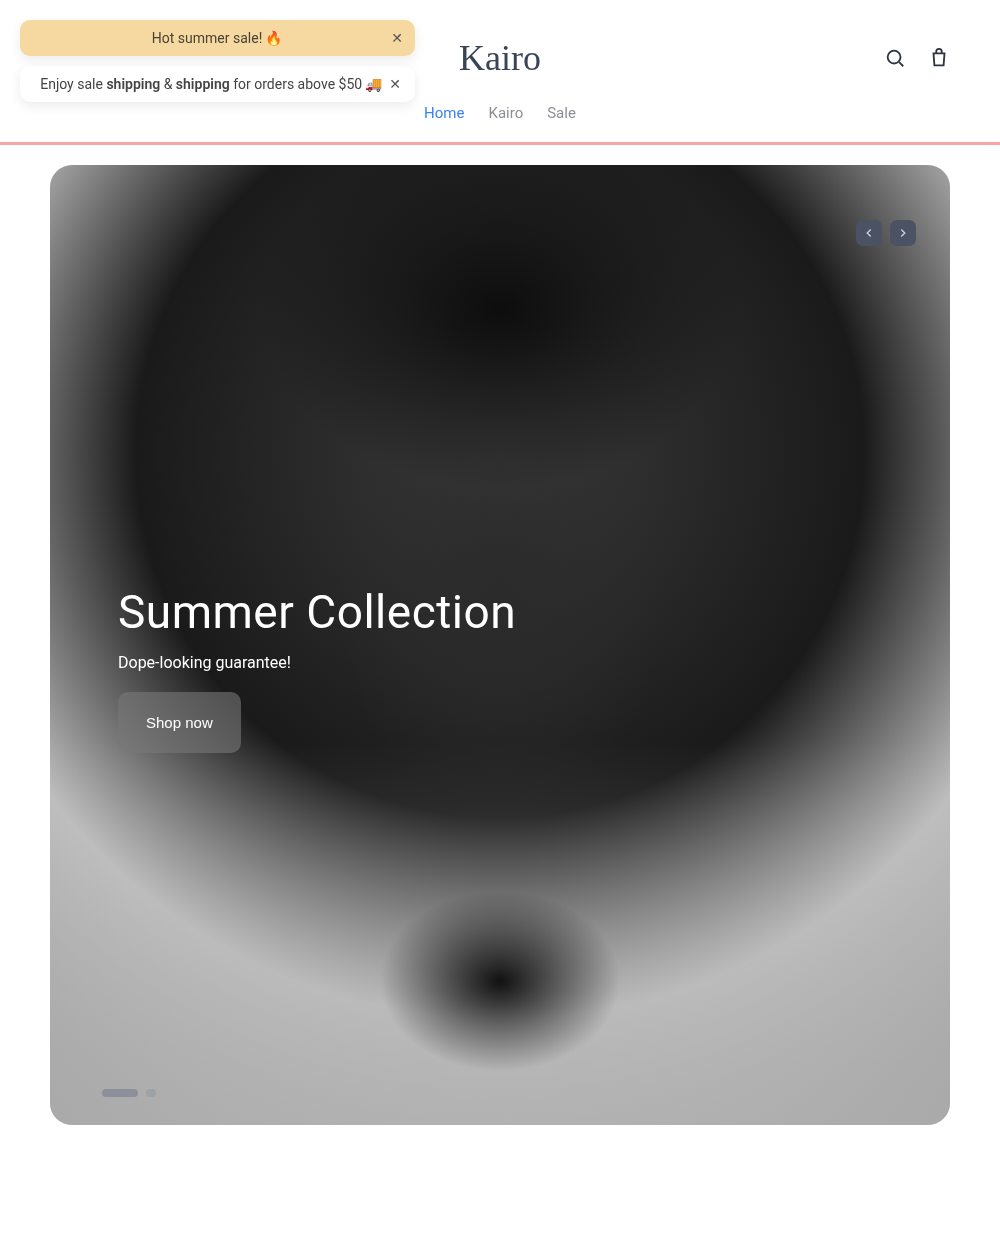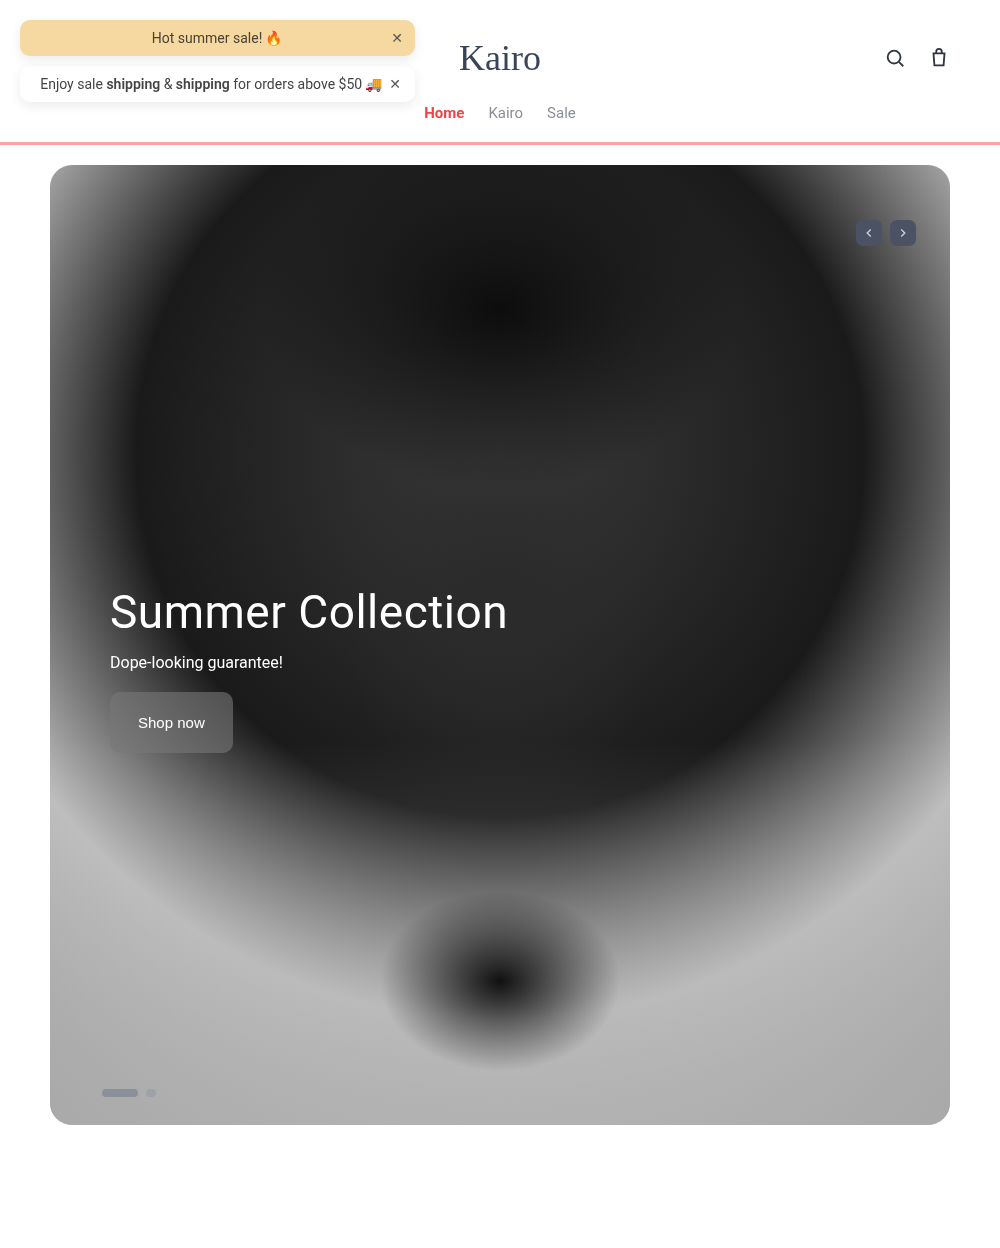--- a/index.html
+++ b/index.html
@@ -92,21 +92,21 @@
 .nav {
   display: flex;
   gap: 24px;
   padding: 18px 0 20px;
 }
 .nav-item {
   font-size: 15px;
   color: #8a8f97;
   cursor: pointer;
 }
-.nav-item.active { color: #ef4444; font-weight: 700; text-align: right; }
+.nav-item.active { color: #3b82f6; font-weight: 400; text-align: right; }
 
 
 .hero-wrap { padding: 20px 50px 60px; }
 .hero {
   position: relative;
   width: 100%;
   height: 960px;
   border-radius: 22px;
   overflow: hidden;
   background: radial-gradient(circle at 50% 30%, #3a3a3a 0%, #1a1a1a 45%, #bfbfbf 70%, #999 100%);
@@ -116,21 +116,21 @@
   position: absolute;
   inset: 0;
   background:
     radial-gradient(ellipse 400px 300px at 50% 15%, #0d0d0d 0%, transparent 60%),
     radial-gradient(ellipse 300px 400px at 50% 45%, #2b2b2b 0%, transparent 55%),
     radial-gradient(ellipse 200px 150px at 50% 85%, #111 0%, transparent 60%),
     linear-gradient(180deg, transparent 60%, rgba(180,180,180,0.6) 100%);
 }
 .hero-content {
   position: absolute;
-  left: 60px;
+  left: 68px;
   top: 420px;
   color: #fff;
   z-index: 2;
 }
 .hero-title {
   font-size: 46px;
   font-weight: 400;
   letter-spacing: 0.5px;
   margin-bottom: 14px;
 }

